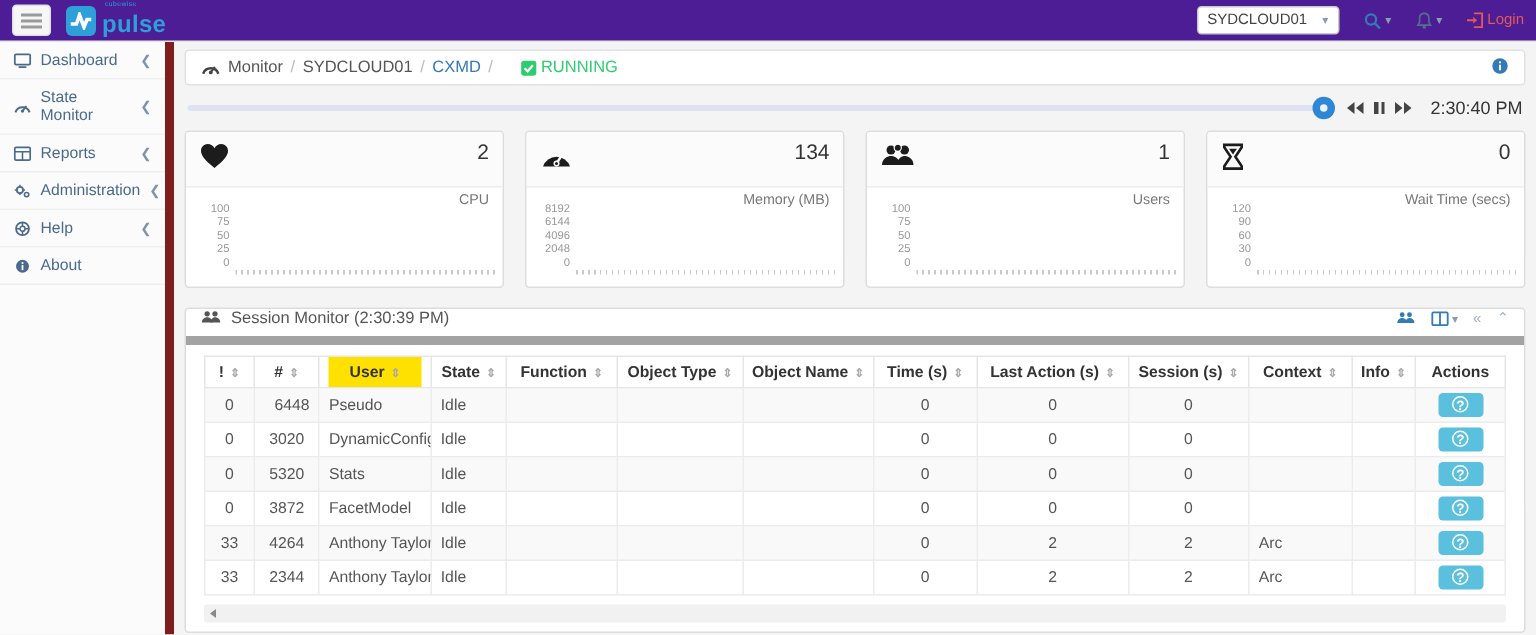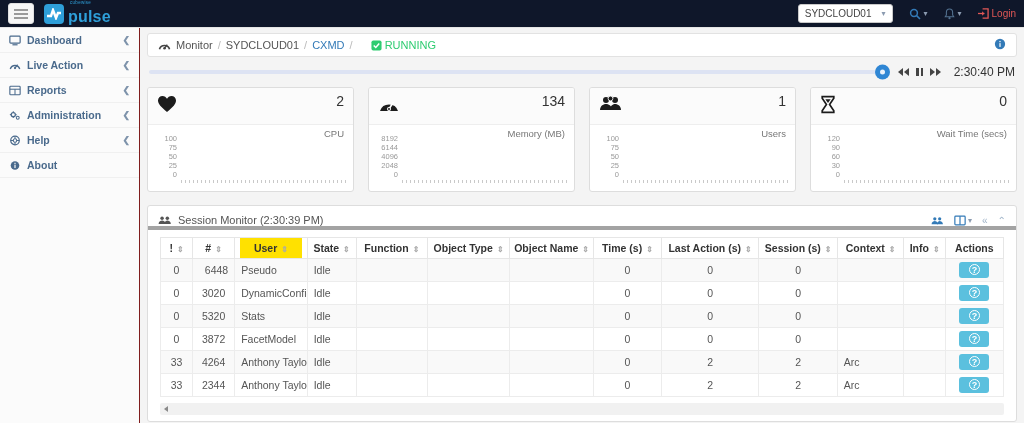--- a/index.html
+++ b/index.html
@@ -1,40 +1,40 @@
 <!DOCTYPE html>
 <html><head>
 <meta charset="utf-8">
 <style>
   * { margin:0; padding:0; box-sizing:border-box; }
   html,body { width:1024px; height:423px; overflow:hidden; background:#f4f4f4;
               font-family:"Liberation Sans", sans-serif; }
 
   
-  .topbar { height:28px; background:#0f172a; border-bottom:1px solid #e5e5e5;
+  .topbar { height:28px; background:#4c1d95; border-bottom:1px solid #e5e5e5;
             display:flex; align-items:center; padding:0 8px; }
   .hamburger { width:26px; height:21px; background:#f6f6f6; border:1px solid #e0e0e0;
                border-radius:3px; display:flex; flex-direction:column; justify-content:center;
                gap:2px; align-items:center; cursor:pointer; margin-right:10px; }
   .hamburger i { display:block; width:14px; height:2px; background:#9a9a9a; }
   .brand { display:flex; align-items:flex-end; gap:4px; position:relative; }
   .brand-mark { width:20px; height:20px; background:#2e9fd9; border-radius:4px;
                 display:flex; align-items:center; justify-content:center; }
   .brand-text { color:#2e9fd9; font-weight:bold; font-size:16px; line-height:14px; letter-spacing:.2px; }
   .brand-super { position:absolute; top:-4px; left:26px; font-size:4.5px; color:#2e9fd9; letter-spacing:.3px; }
   .topbar-right { margin-left:auto; display:flex; align-items:center; gap:16px; }
   .server-select { border:1px solid #c9c9c9; border-radius:3px; background:#fff;
                    font-size:10px; color:#444; padding:3px 6px; display:flex; align-items:center; gap:10px; cursor:pointer; }
   .caret { font-size:8px; color:#8b9bb0; }
   .icon-btn { display:flex; align-items:center; gap:3px; cursor:pointer; }
   .login { color:#e25856; font-size:10px; display:flex; align-items:center; gap:3px; cursor:pointer; }
 
   
   .wrapper { display:flex; height:395px; }
-  .sidebar { width:140px; background:#fbfbfb; border-right:1px solid #7f1d1d;font-weight:bold; }
+  .sidebar { width:116px; background:#fbfbfb; border-right:6px solid #7f1d1d; }
   .side-item { display:flex; align-items:center; gap:6px; padding:6px 9px;
                border-bottom:1px solid #f0f0f0; color:#4a6a8c; font-size:10.5px; cursor:pointer; }
   .side-item svg { flex:0 0 auto; }
   .side-item .chev { margin-left:auto; font-size:9px; color:#7e93ab; }
   .main { flex:1; padding:5px 7px 0 7px; overflow:hidden; }
 
   
   .crumb-bar { background:#fff; border:1px solid #e2e2e2; border-radius:3px; height:24px;
                display:flex; align-items:center; padding:0 10px; font-size:11px; color:#555; gap:5px; }
   .crumb-sep { color:#bbb; }
@@ -69,22 +69,22 @@
   .card-chart { display:flex; height:66px; padding:4px 4px 6px 2px;align-items:flex-end; }
   .yaxis { width:30px; display:flex; flex-direction:column; justify-content:space-between;
            align-items:flex-end; padding:1px 3px 6px 0; font-size:7.5px; color:#999; }
   .plot { flex:1; position:relative; border-left:1px solid #ccc; }
   .plot svg { position:absolute; left:0; top:0; width:100%; height:100%; }
   .xticks { position:absolute; left:0; right:0; bottom:2px; height:3px;
             background:repeating-linear-gradient(90deg,#c9c9c9 0 1px,transparent 1px 4px); }
 
   
   .panel { background:#fff; border:1px solid #ddd; border-radius:3px; }
-  .panel-head { height:24px; display:flex; align-items:flex-end; padding:0 10px;
-                border-bottom:4px solid #a3a3a3; font-size:11px; color:#555; gap:6px; }
+  .panel-head { height:24px; display:flex; align-items:flex-start; padding:0 10px;
+                border-bottom:6px solid #a3a3a3; font-size:11px; color:#555; gap:6px; }
   .panel-tools { margin-left:auto; display:flex; align-items:center; gap:10px; }
   .panel-tools .tool { color:#337ab7; font-size:10px; cursor:pointer; display:flex; align-items:center; gap:2px; }
   .panel-tools .tool.dim { color:#9fb3c8; }
   .panel-body { padding:7px 12px 6px 12px; }
   table.sess { width:100%; border-collapse:collapse; table-layout:fixed; font-size:10.5px; }
   .sess th { border:1px solid #e6e6e6; padding:4px 3px; color:#333; font-size:10.5px;
              font-weight:bold; text-align:center; white-space:nowrap; overflow:hidden; cursor:pointer; }
   .sess td { border:1px solid #ececec; padding:3px 6px; color:#555; height:20px;
              white-space:nowrap; overflow:hidden; }
   .sess tr.odd td { background:#f9f9f9; }
@@ -156,21 +156,21 @@
         </svg>
       <span>Dashboard</span>
       <span class="chev">❮</span>
     </div>
     <div class="side-item">
       <svg width="12" height="11" viewBox="0 0 14 12">
           <path d="M1.5 10 A5.8 5.8 0 0 1 12.5 10" fill="none" stroke="#4a6a8c" stroke-width="1.6"></path>
           <line x1="7" y1="9" x2="10" y2="5" stroke="#4a6a8c" stroke-width="1.4"></line>
           <circle cx="7" cy="9" r="1.3" fill="#4a6a8c"></circle>
         </svg>
-      <span>Live Action</span>
+      <span>State Monitor</span>
       <span class="chev">❮</span>
     </div>
     <div class="side-item">
       <svg width="12" height="11" viewBox="0 0 14 12">
           <rect x="1" y="1" width="12" height="10" rx="1" fill="none" stroke="#4a6a8c" stroke-width="1.3"></rect>
           <line x1="1" y1="4.5" x2="13" y2="4.5" stroke="#4a6a8c" stroke-width="1.2"></line>
           <line x1="7" y1="4.5" x2="7" y2="11" stroke="#4a6a8c" stroke-width="1.2"></line>
         </svg>
       <span>Reports</span>
       <span class="chev">❮</span>

